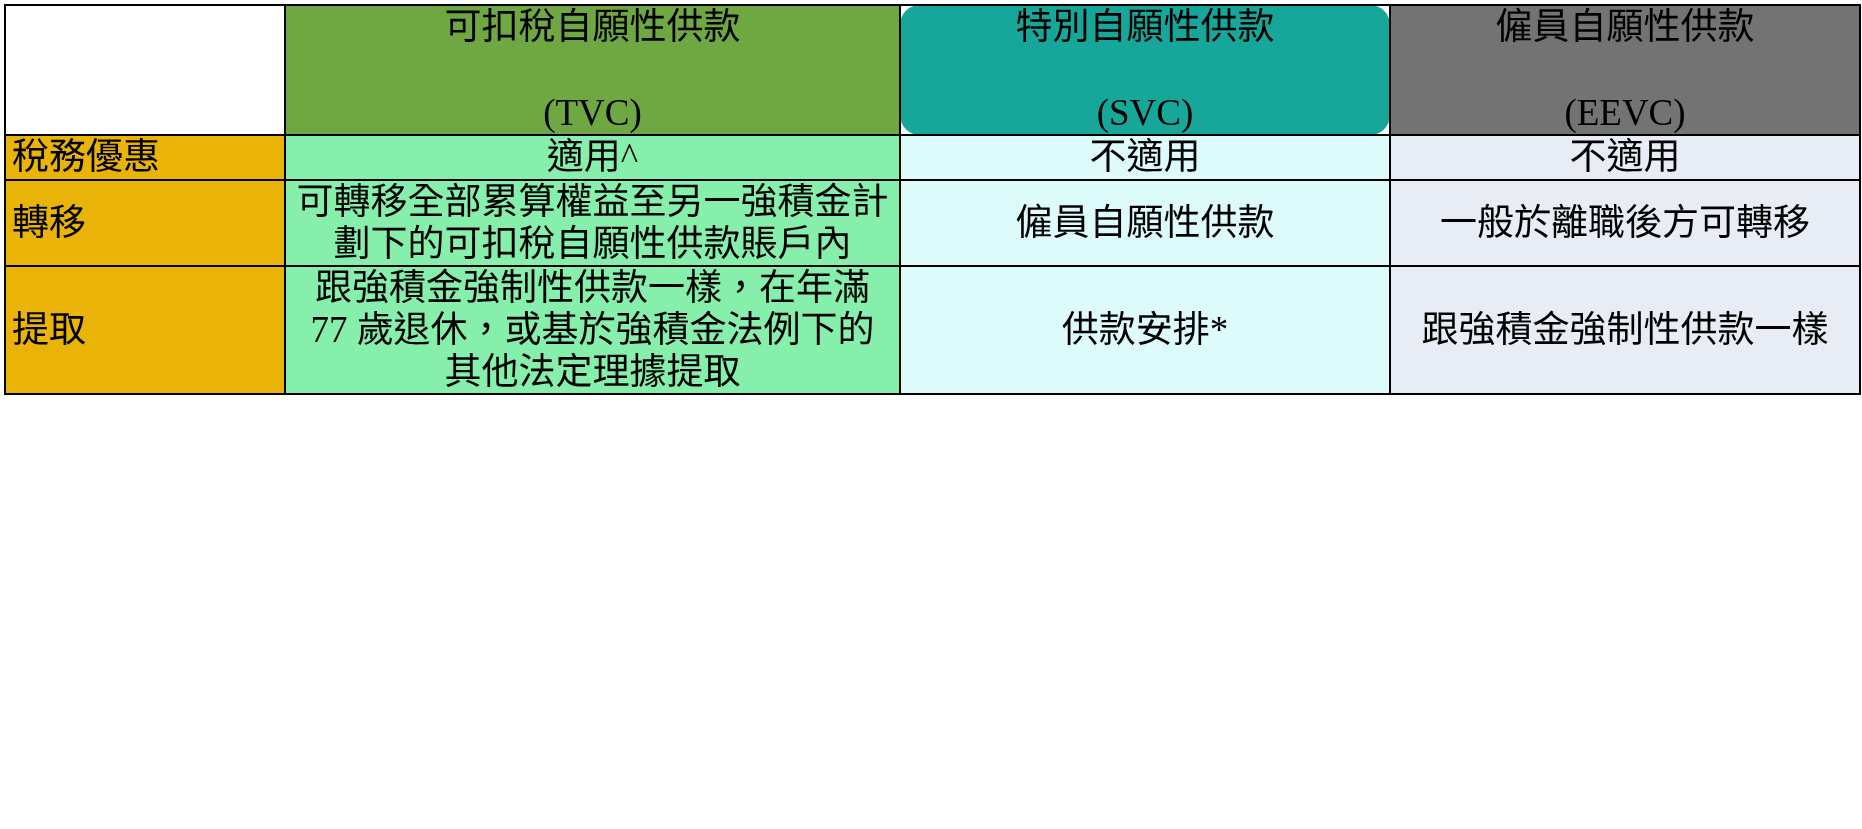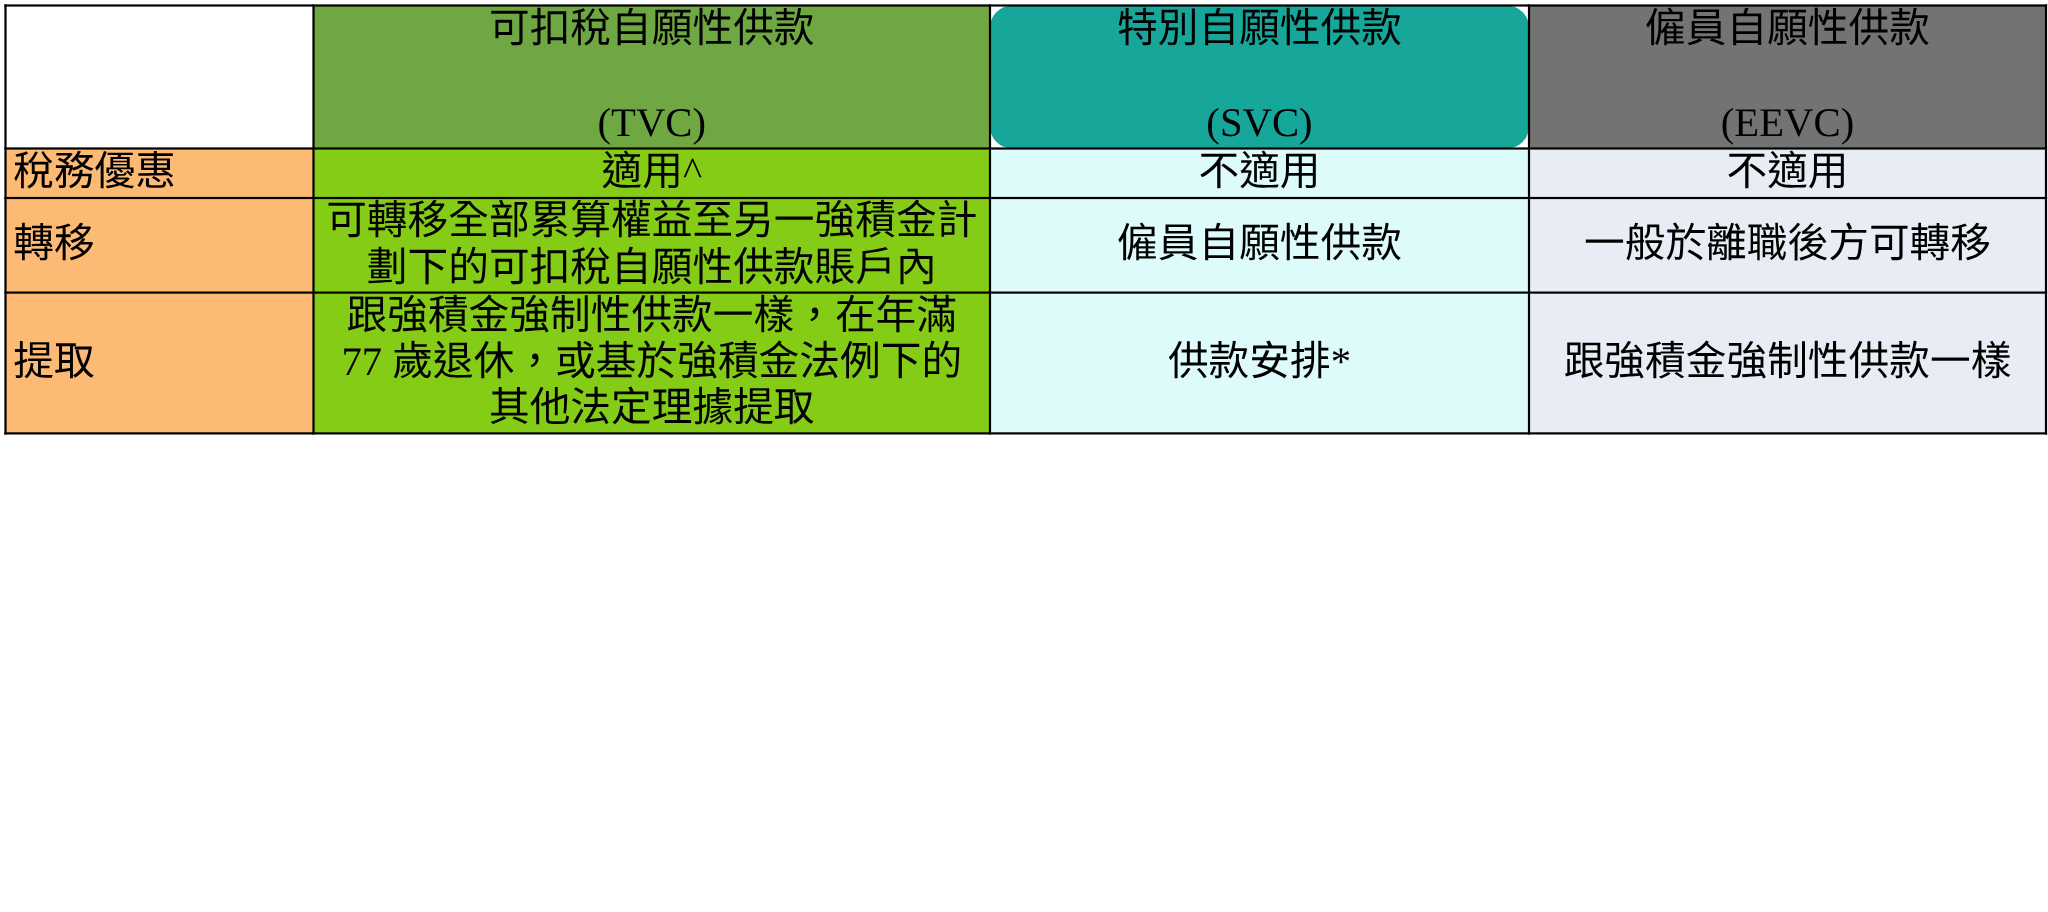--- a/index.html
+++ b/index.html
@@ -53,26 +53,26 @@
     border-radius: 20px;
   }
   .hdr-eevc {
     background: #737373;
     text-align: center;
   }
   .hdr-tvc .sub, .hdr-svc .sub, .hdr-eevc .sub { display: block; margin-top: 44px; }
 
   
   .rowlabel {
-    background: #fdba74;
+    background: #eab308;
     text-align: left;
     padding-left: 10px;
   }
   .cell-tvc {
-    background: #84cc16;
+    background: #86efac;
     text-align: center;
   }
   .cell-svc {
     background: #defbfb;
     text-align: center;
   }
   .cell-eevc {
     background: #e8ecf4;
     text-align: center;
   }

